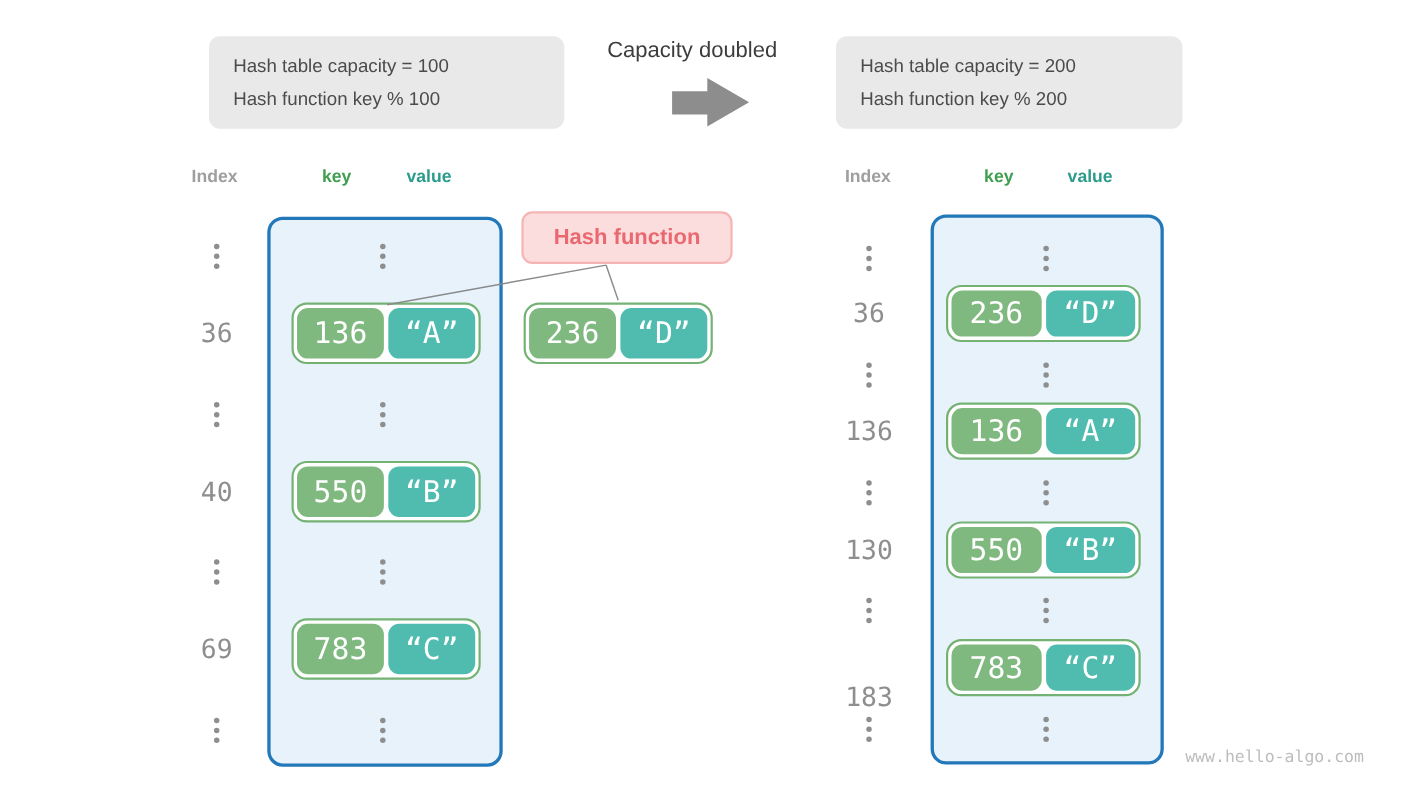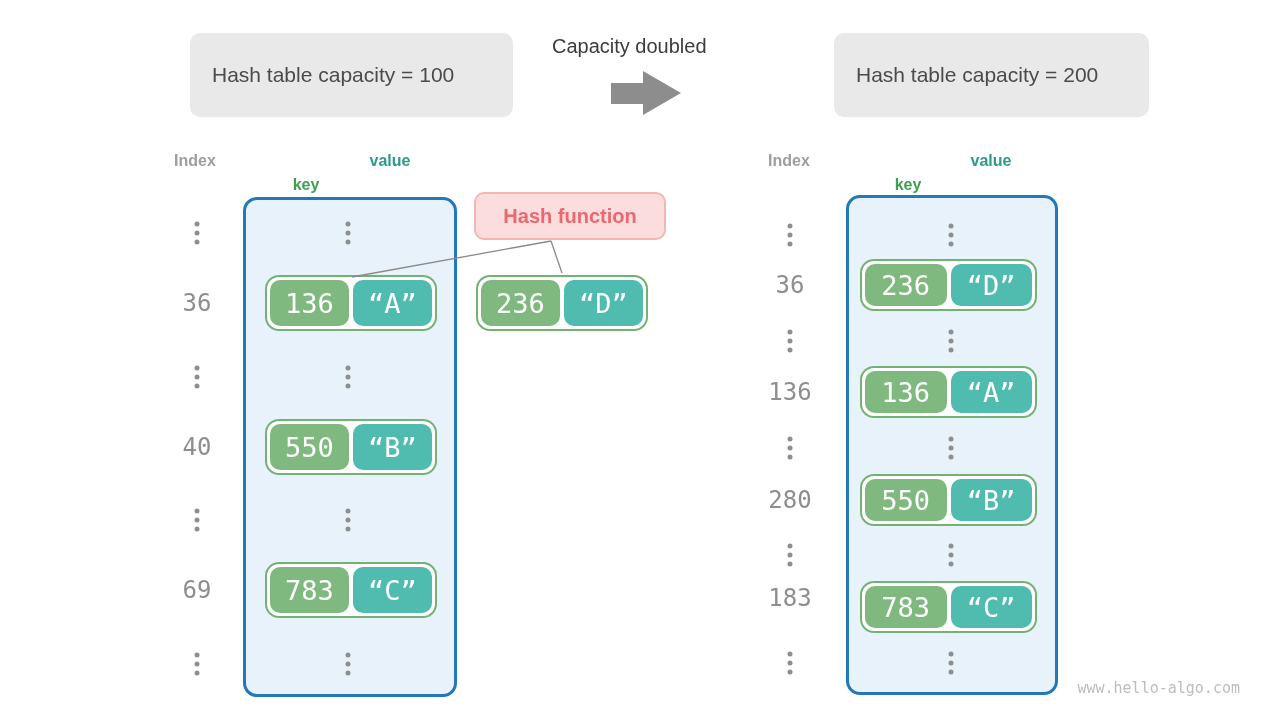--- a/index.html
+++ b/index.html
@@ -11,45 +11,45 @@
     overflow:hidden;
   }
   .abs { position:absolute; }
 
   
   .note {
     position:absolute;
     background:var(--note-fill);
     border-radius:10px;
     color:var(--note-text);
-    font-size:21px;
+    font-size:17px;
     display:flex; flex-direction:column; justify-content:center;
     gap:10px;
     padding-left:22px;
   }
   #note-before { left:190px; top:33px; width:323px; height:84px; }
-  #note-after  { left:834px; top:33px; width:315px; height:84px; }
+  #note-after  { left:760px; top:33px; width:315px; height:84px; }
 
   #transition-label {
     position:absolute;
     left:552px; top:35px; width:186px;
     text-align:left;
     font-weight:normal; font-size:20px;
     color:var(--title-dark);
   }
 
   
   .hdr {
     position:absolute; top:152px;
     transform:translateX(-50%);
     font-weight:bold; font-size:16px;
     white-space:nowrap;
   }
   .hdr-index { color:var(--header-gray); }
-  .hdr-key   { color:var(--header-key-green);margin-top:24px; }
+  .hdr-key   { color:var(--header-key-green); }
   .hdr-value { color:var(--header-value-teal); }
 
   
   .bucket {
     position:absolute;
     background:var(--bucket-fill);
     border:3px solid var(--bucket-border);
     border-radius:14px;
   }
   #bucket-left  { left:243px; top:197px; width:214px; height:500px; }
@@ -114,26 +114,28 @@
     font-family:"DejaVu Sans Mono", monospace;
     font-size:15px;
     color:var(--watermark-gray);
   }
 </style>
 </head>
 <body>
 
 <div class="note" id="note-before">
   <div>Hash table capacity = 100</div>
+  <div>Hash function key % 100</div>
 </div>
 
 <div id="transition-label">Capacity doubled</div>
 
 <div class="note" id="note-after">
   <div>Hash table capacity = 200</div>
+  <div>Hash function key % 200</div>
 </div>
 
 <div class="hdr hdr-index" style="left:195px">Index</div>
 <div class="hdr hdr-key" style="left:306px">key</div>
 <div class="hdr hdr-value" style="left:390px">value</div>
 
 <div class="hdr hdr-index" style="left:789px">Index</div>
 <div class="hdr hdr-key" style="left:908px">key</div>
 <div class="hdr hdr-value" style="left:991px">value</div>
 
@@ -229,36 +231,36 @@
     <div class="dots" style="left: 790px; top: 448px;">
       <div class="dot"></div>
       <div class="dot"></div>
       <div class="dot"></div>
     </div>
     <div class="dots" style="left: 951px; top: 448px;">
       <div class="dot"></div>
       <div class="dot"></div>
       <div class="dot"></div>
     </div>
-    <div class="index-label" style="left: 790px; top: 500px;">280</div>
+    <div class="index-label" style="left: 790px; top: 500px;">130</div>
     <div class="pair" style="left: 860px; top: 474px; width: 177px; height: 52px;">
       <div class="cell key">550</div>
       <div class="cell value">“B”</div>
     </div>
     <div class="dots" style="left: 790px; top: 555px;">
       <div class="dot"></div>
       <div class="dot"></div>
       <div class="dot"></div>
     </div>
     <div class="dots" style="left: 951px; top: 555px;">
       <div class="dot"></div>
       <div class="dot"></div>
       <div class="dot"></div>
     </div>
-    <div class="index-label" style="left: 790px; top: 598px; text-align: right;">183</div>
+    <div class="index-label" style="left: 790px; top: 634px; text-align: right;">183</div>
     <div class="pair" style="left: 860px; top: 581px; width: 177px; height: 52px;">
       <div class="cell key">783</div>
       <div class="cell value">“C”</div>
     </div>
     <div class="dots" style="left: 790px; top: 663px;">
       <div class="dot"></div>
       <div class="dot"></div>
       <div class="dot"></div>
     </div>
     <div class="dots" style="left: 951px; top: 663px;">

